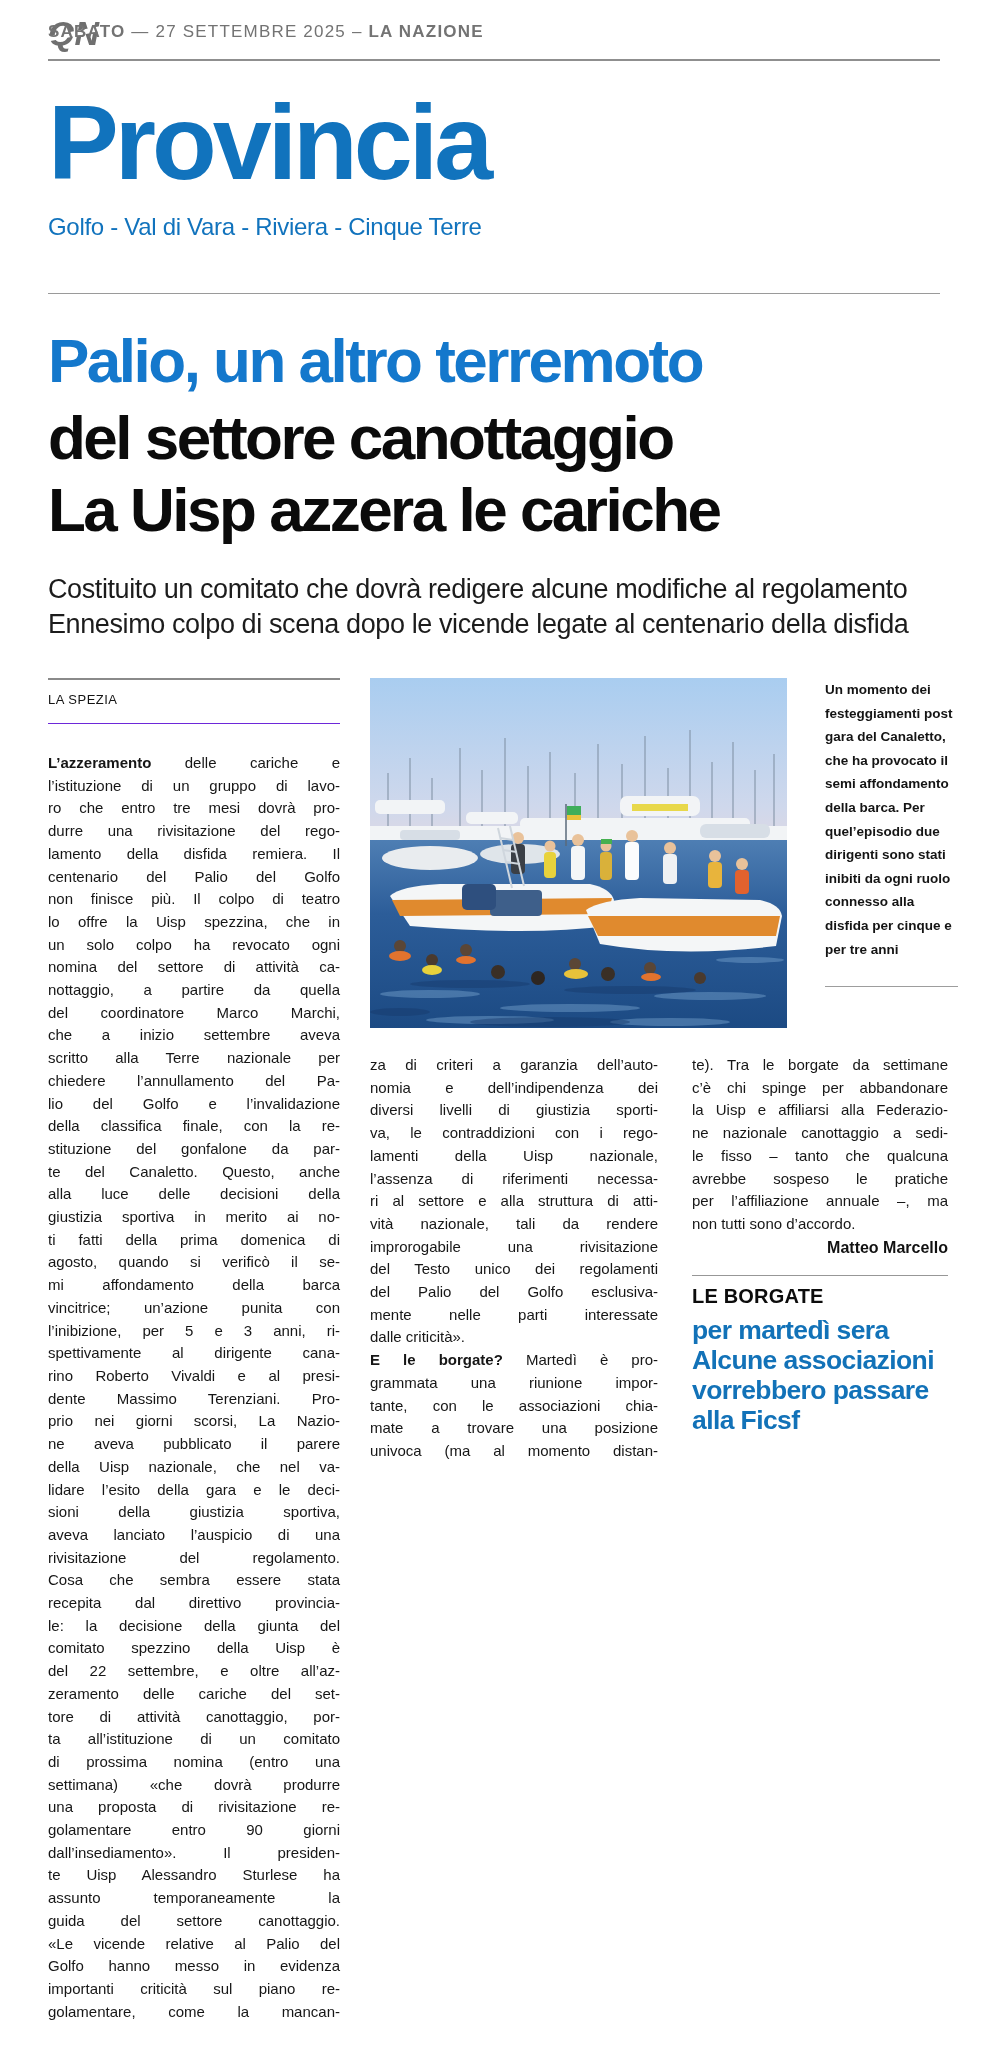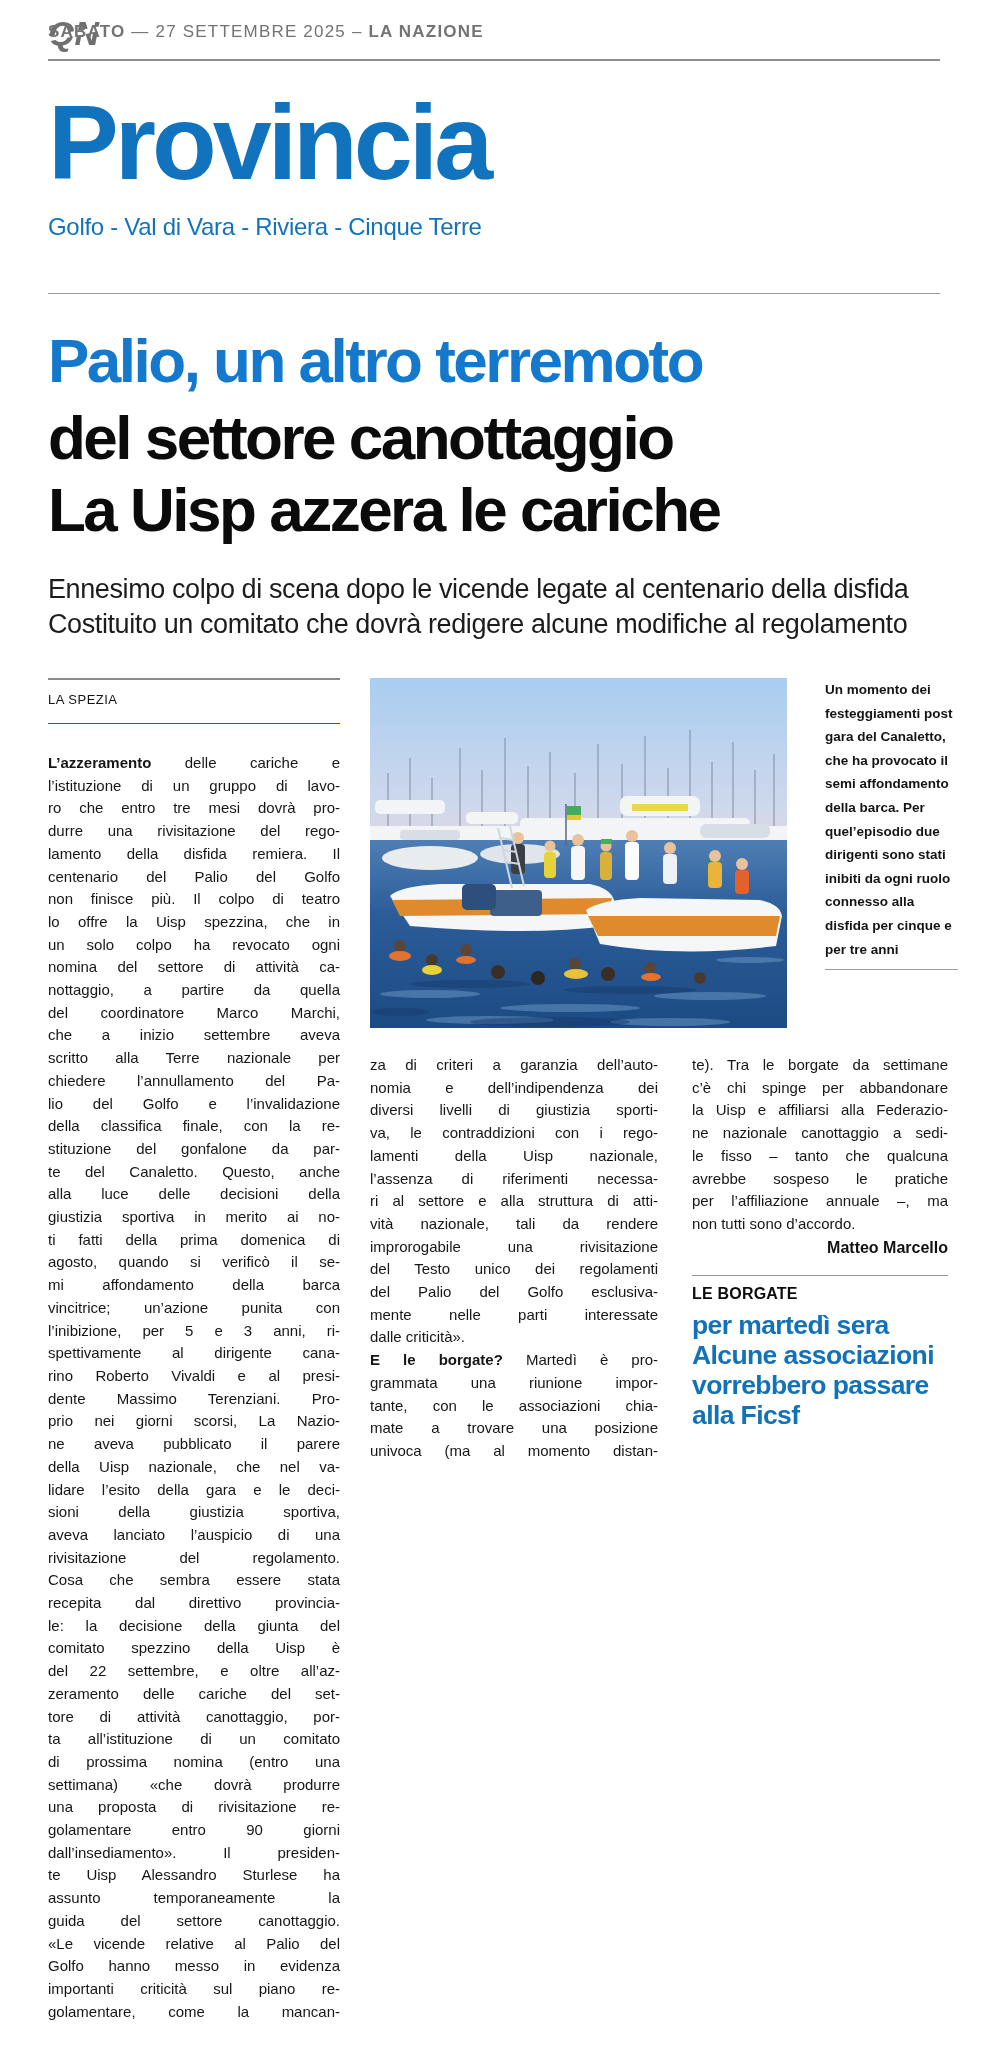--- a/index.html
+++ b/index.html
@@ -39,31 +39,31 @@
   .col-left .bodytext { margin-top:28px; }
 
   .bodytext { font-size:15px; line-height:22.7px; color:#161616; }
   .jline { text-align:justify; text-align-last:justify; white-space:nowrap; }
   .jline.pend { text-align-last:left; }
 
   .row-photo { display:flex; gap:38px; }
   .photo-frame { width:417px; height:350px; flex:none; overflow:hidden; }
   .photo-frame svg { display:block; }
   .photo-caption { width:133px; flex:none; font-size:13.5px; font-weight:bold; line-height:23.6px;
-                   color:#141414; padding-bottom:8px; border-bottom:1px solid #9d9d9d;
+                   color:#141414; padding-bottom:25px; border-bottom:1px solid #9d9d9d;
                    align-self:flex-start; }
 
   .row-text { display:flex; gap:34px; margin-top:26px;justify-content:flex-end; }
   .col-mid { width:288px; flex:none; }
   .col-right { flex:1; min-width:0; }
 
   .byline { font-weight:bold; text-align:right; font-size:16px; line-height:23px; color:#111; }
 
   .sidebar-box { margin-top:16px; border-top:1px solid #979797; padding-top:9px; }
-  .sidebar-kicker { font-size:16px; font-weight:bold; letter-spacing:0.2px; color:#0c0c0c; }
+  .sidebar-kicker { font-size:20px; font-weight:bold; letter-spacing:0.2px; color:#0c0c0c; }
   .sidebar-lines { margin-top:7px; font-size:26.5px; font-weight:bold; letter-spacing:-0.6px;
                    line-height:30px; color:#1272b8; }
 </style>
 </head>
 <body>
 
 <div class="masthead">
   <div class="qn-logo">
     <svg width="66" height="38" viewBox="0 0 66 38" aria-hidden="true">
       <text x="0" y="31" font-family="Liberation Sans, sans-serif" font-size="34" font-weight="bold" font-style="italic" fill="#6f6f6f">QN</text>
@@ -87,22 +87,22 @@
 
 <div class="headline-rule"></div>
 <div class="headline-wrap">
   <div class="hl-kicker">Palio, un altro terremoto</div>
   <div class="hl-main">
     <div>del settore canottaggio</div>
     <div>La Uisp azzera le cariche</div>
   </div>
 </div>
 <div class="deck">
+  <div>Costituito un comitato che dovrà redigere alcune modifiche al regolamento</div>
   <div>Ennesimo colpo di scena dopo le vicende legate al centenario della disfida</div>
-  <div>Costituito un comitato che dovrà redigere alcune modifiche al regolamento</div>
 </div>
 
 <div class="article-body">
 
   <div class="col-left">
     <div class="kicker-loc">LA SPEZIA</div>
     <div class="bodytext">
         <div class="jline"><b>L’azzeramento</b> delle cariche e</div>
         <div class="jline">l’istituzione di un gruppo di lavo-</div>
         <div class="jline">ro che entro tre mesi dovrà pro-</div>

